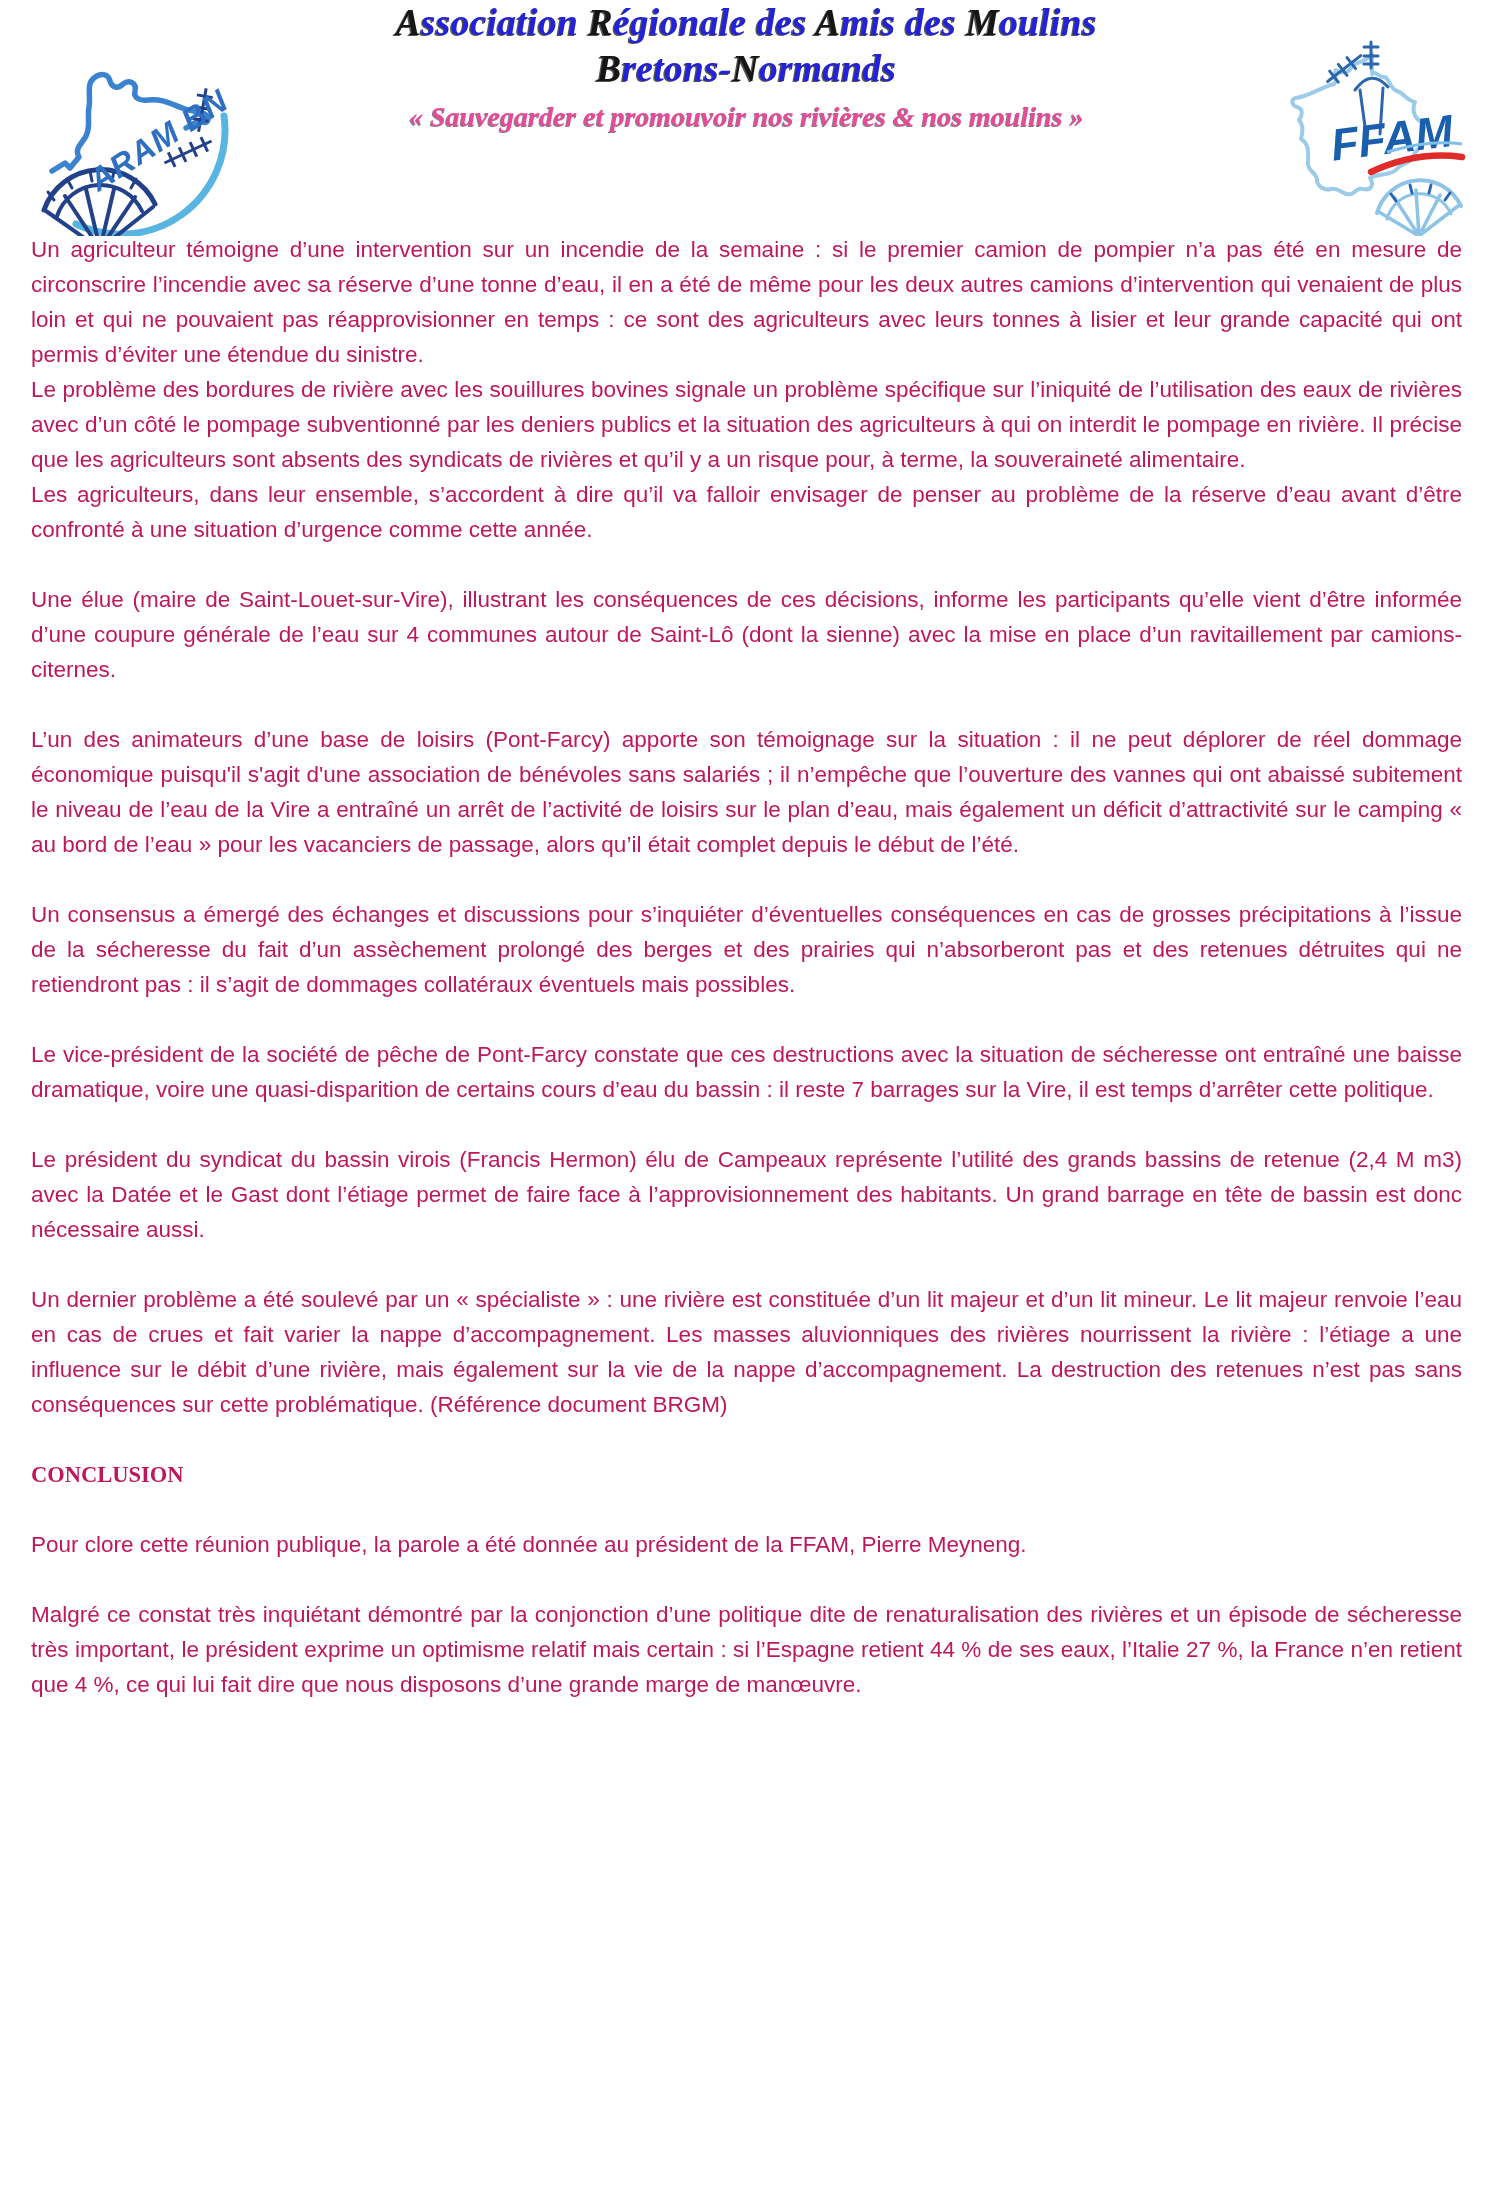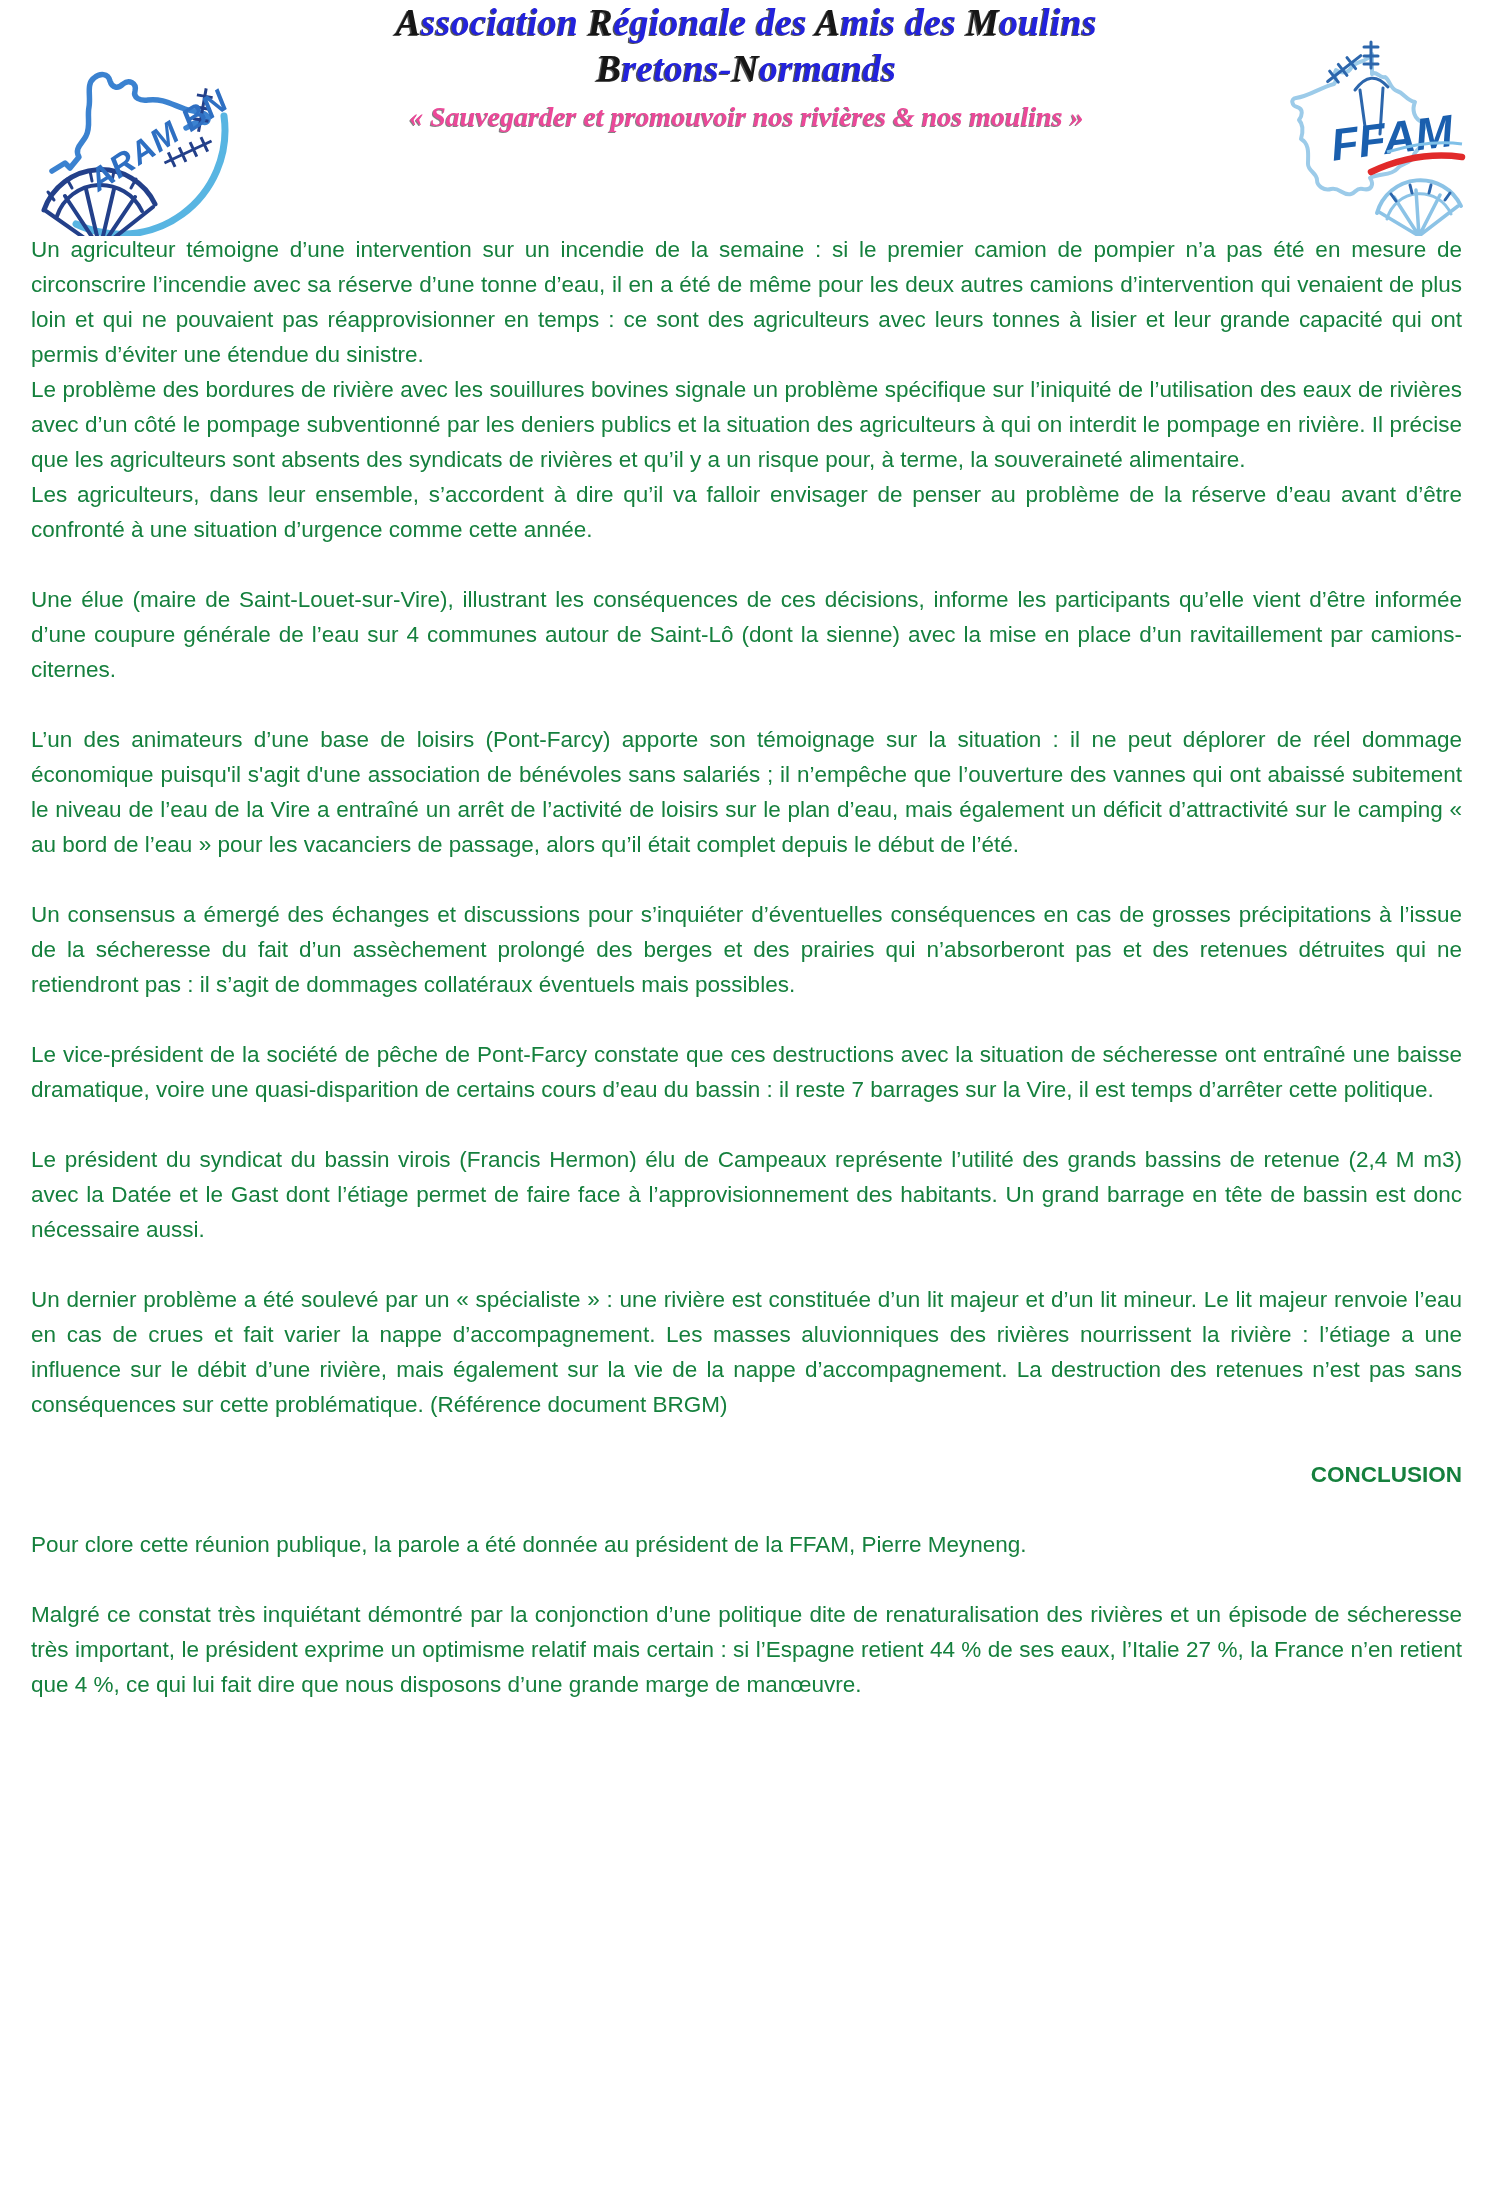--- a/index.html
+++ b/index.html
@@ -37,30 +37,31 @@
   }
   .logo{position:absolute;}
   .logo-left{left:36px;top:40px;}
   .logo-right{right:26px;top:30px;}
   
   .doc-body{
     margin:0 31px;
     font-size:22.5px;
     line-height:35px;
     text-align:justify;
-    color:#15803d;
+    color:#be185d;
   }
   .para{margin:0;}
   .para.spaced{margin-top:35px;}
   .conclusion-heading{
     font-size:22.5px;
     line-height:35px;
     font-weight:bold;
     margin:35px 0 0 0;
-    text-align:right;
+    text-align:left;
+    font-family:Liberation Serif, serif;
   }
 </style>
 </head>
 <body>
 
 <div class="page">
 
   <div class="header">
 
     <svg class="logo logo-left" width="202" height="196" viewBox="0 0 202 196" aria-hidden="true">

